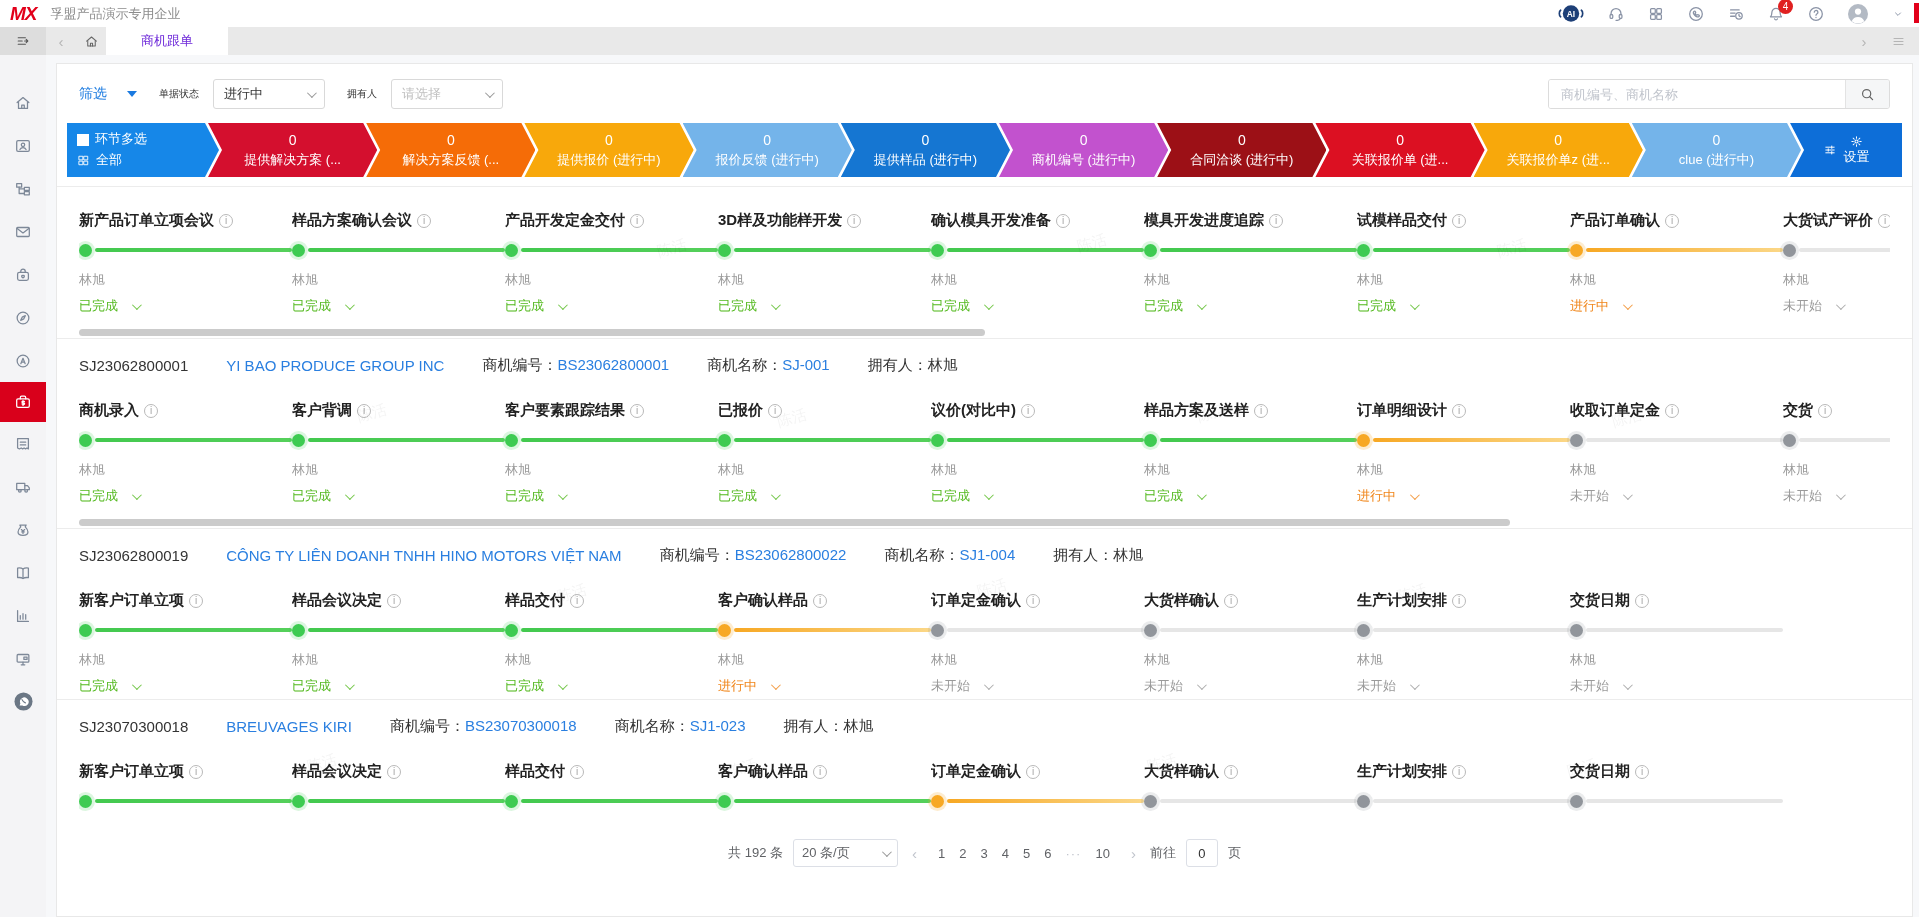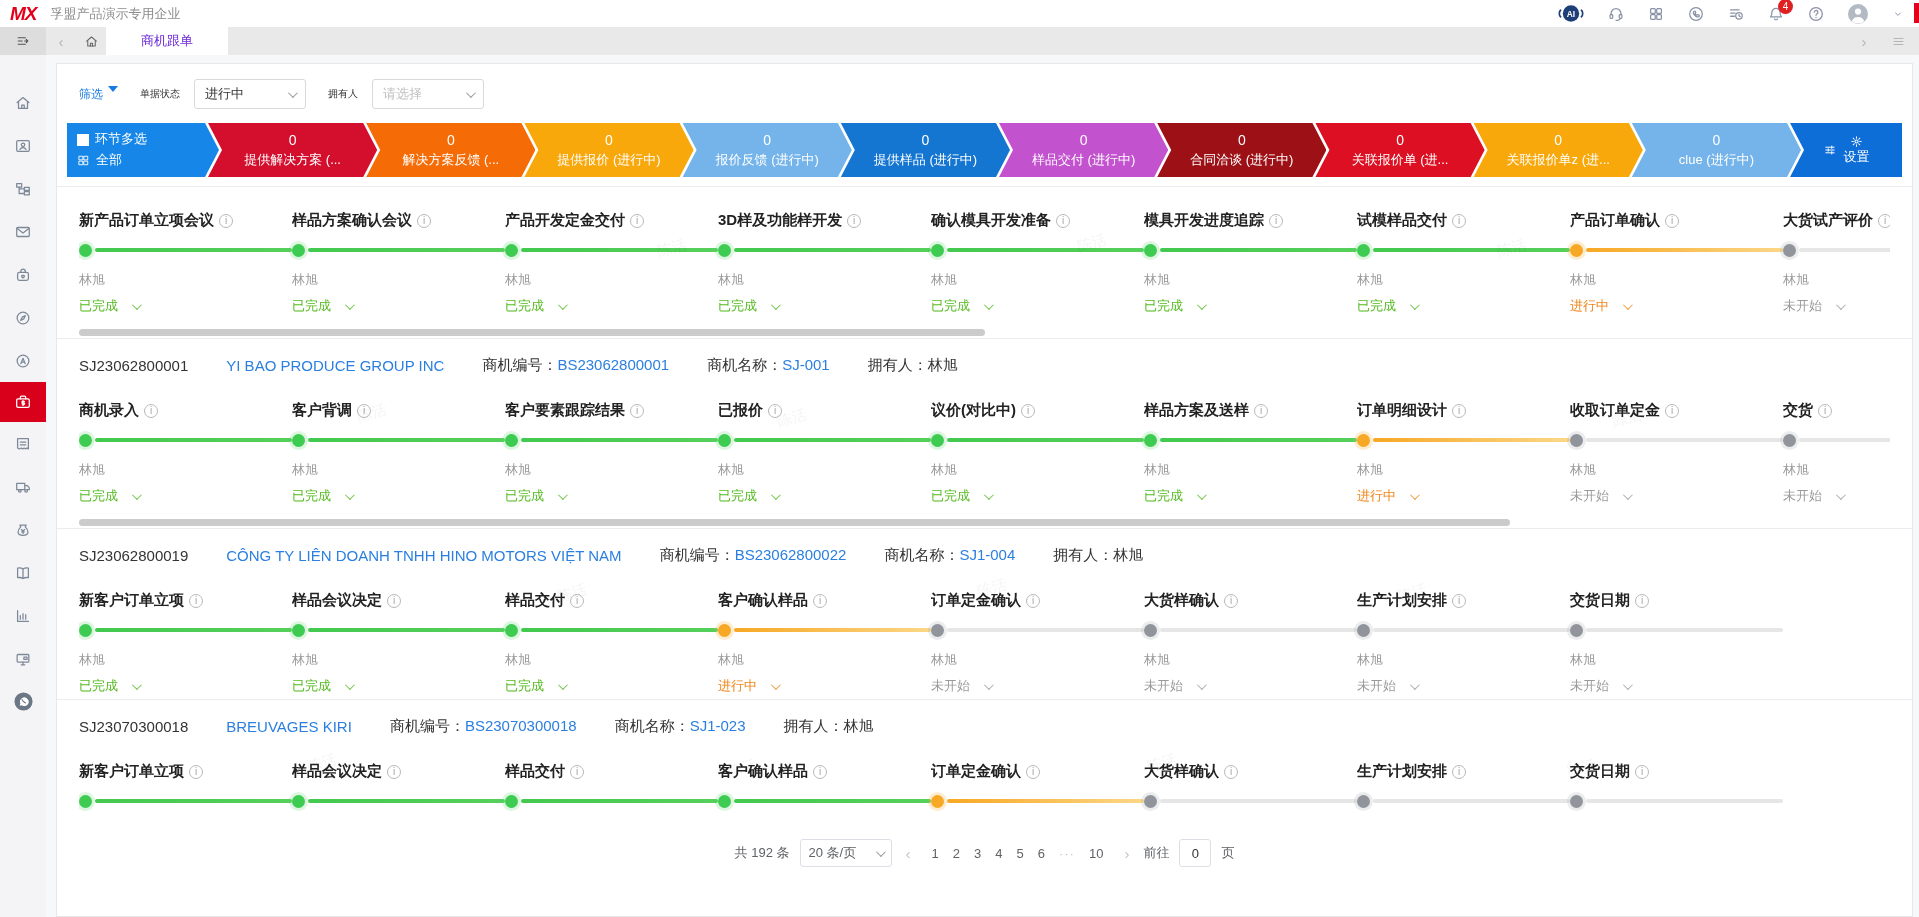--- a/index.html
+++ b/index.html
@@ -29,21 +29,21 @@
   .side-item { width:46px; height:43px; display:flex; align-items:center; justify-content:center; color:#7d8898; cursor:pointer; }
   .side-item.active { background:#d9001b; color:#fff; height:40px; }
   .content { flex:1; padding:8px 6px 0 10px; min-width:0; }
   .card { background:#fff; border:1px solid #e8e8e8; height:100%; position:relative; overflow:hidden; }
 
   
   .wm { position:absolute; color:#000; opacity:0.045; font-size:15px; transform:rotate(-15deg); pointer-events:none; white-space:nowrap; }
 
   
   .filter-row { display:flex; align-items:center; padding:15px 22px 12px; gap:14px; }
-  .filter-link { color:#1a7ae0; display:flex; gap:5px; cursor:pointer; font-size:12px; }
+  .filter-link { color:#1a7ae0; display:flex; align-items:center; gap:20px; cursor:pointer; font-size:14px; }
   .tri-down { width:0; height:0; border-left:5px solid transparent; border-right:5px solid transparent; border-top:6px solid #1a7ae0; }
   .flabel { font-size:10px; color:#333; margin-left:8px; }
   .select-box { width:112px; height:30px; border:1px solid #d9d9d9; border-radius:3px; display:flex; align-items:center; justify-content:space-between; padding:0 10px; color:#333; font-size:13px; cursor:pointer; background:#fff; }
   .select-box .ph { color:#bfbfbf; }
   .caret { width:7px; height:7px; border-right:1.5px solid #999; border-bottom:1.5px solid #999; transform:rotate(45deg) translateY(-2px); display:inline-block; }
   .search-wrap { margin-left:auto; display:flex; height:30px; border:1px solid #dcdcdc; border-radius:3px; overflow:hidden; width:342px; }
   .search-wrap input { flex:1; border:none; outline:none; padding:0 12px; font-size:13px; color:#333; font-family:inherit; }
   .search-wrap input::placeholder { color:#c0c4cc; }
   .search-btn { width:44px; background:#f5f6f7; border-left:1px solid #e3e3e3; display:flex; align-items:center; justify-content:center; color:#666; cursor:pointer; }
 
@@ -89,21 +89,21 @@
   .done .step-status { color:#53b91e; }
   .doing .step-status { color:#f08519; }
   .todo .step-status { color:#9a9a9a; }
   .step-status .caret { border-color:currentColor; opacity:.8; }
 
   .hscroll-track { margin:10px 0 2px; height:7px; }
   .hscroll-thumb { height:7px; background:#cbcbcb; border-radius:4px; cursor:pointer; }
 
   
   .pagination { display:flex; align-items:center; justify-content:center; gap:10px; padding:16px 0 14px; color:#606266; font-size:13px; }
-  .psize { width:92px; height:28px; border:1px solid #dcdfe6; border-radius:3px; display:flex; align-items:center; justify-content:space-between; padding:0 8px; cursor:pointer; }
+  .psize { width:105px; height:28px; border:1px solid #dcdfe6; border-radius:3px; display:flex; align-items:center; justify-content:space-between; padding:0 8px; cursor:pointer; }
   .parrow { color:#c0c4cc; font-size:15px; padding:0 4px; cursor:pointer; }
   .pnum { padding:0 7px; cursor:pointer; color:#606266; }
   .pdots { color:#c0c4cc; letter-spacing:1px; }
   .goto-input { width:32px; height:28px; border:1px solid #dcdfe6; border-radius:3px; text-align:center; font-size:13px; color:#333; outline:none; font-family:inherit; }
   svg { display:block; }
 </style>
 </head>
 <body>
 
 <div class="top-header">
@@ -367,20 +367,31 @@
         <span class="flabel">单据状态</span>
         <div class="select-box">
           <span>进行中</span>
             <span class="caret"></span>
         </div>
         <span class="flabel">拥有人</span>
         <div class="select-box">
           <span class="ph">请选择</span>
             <span class="caret"></span>
         </div>
+        <div class="search-wrap">
+          <input type="text" placeholder="商机编号、商机名称" style="">
+          <div class="search-btn" id="search-ic">
+              <span>
+                <svg viewBox="0 0 20 20" width="17" height="17" fill="none" stroke="currentColor" stroke-width="1.4" stroke-linecap="round" stroke-linejoin="round">
+                  <circle cx="9" cy="9" r="4.8"></circle>
+                  <path d="M12.6 12.6L16 16"></path>
+                </svg>
+              </span>
+            </div>
+        </div>
       </div>
 
       <div class="stagebar" id="stagebar">
           <div class="seg seg-head" style="background: rgb(22, 135, 232);">
             <span class="head-line">
               <span class="cbx"></span>
               <span>环节多选</span>
             </span>
             <span class="head-line">
               <span>
@@ -409,21 +420,21 @@
           <div class="seg seg-mid" style="background: rgb(116, 180, 234);">
             <span class="seg-count">0</span>
             <span class="seg-label">报价反馈 (进行中)</span>
           </div>
           <div class="seg seg-mid" style="background: rgb(21, 118, 210);">
             <span class="seg-count">0</span>
             <span class="seg-label">提供样品 (进行中)</span>
           </div>
           <div class="seg seg-mid" style="background: rgb(194, 82, 206);">
             <span class="seg-count">0</span>
-            <span class="seg-label">样品交付 (进行中)</span>
+            <span class="seg-label">商机编号 (进行中)</span>
           </div>
           <div class="seg seg-mid" style="background: rgb(156, 16, 22);">
             <span class="seg-count">0</span>
             <span class="seg-label">合同洽谈 (进行中)</span>
           </div>
           <div class="seg seg-mid" style="background: rgb(220, 16, 34);">
             <span class="seg-count">0</span>
             <span class="seg-label">关联报价单 (进...</span>
           </div>
           <div class="seg seg-mid" style="background: rgb(248, 168, 11);">

